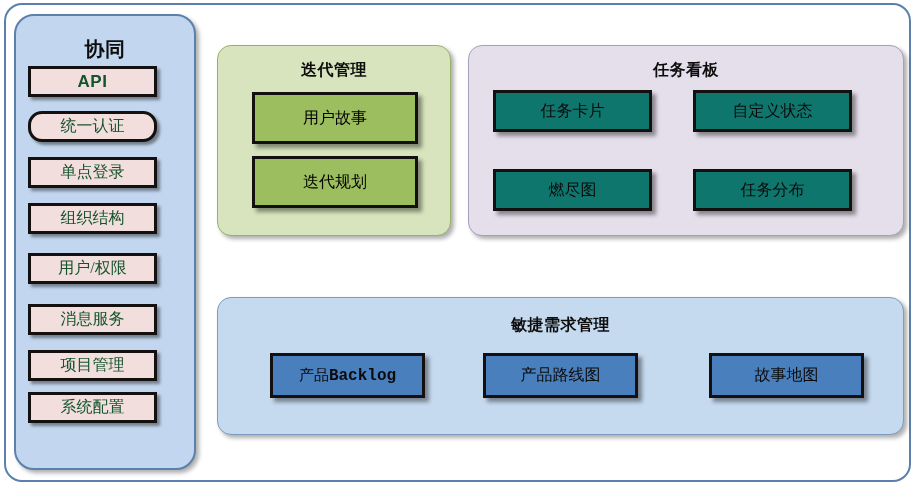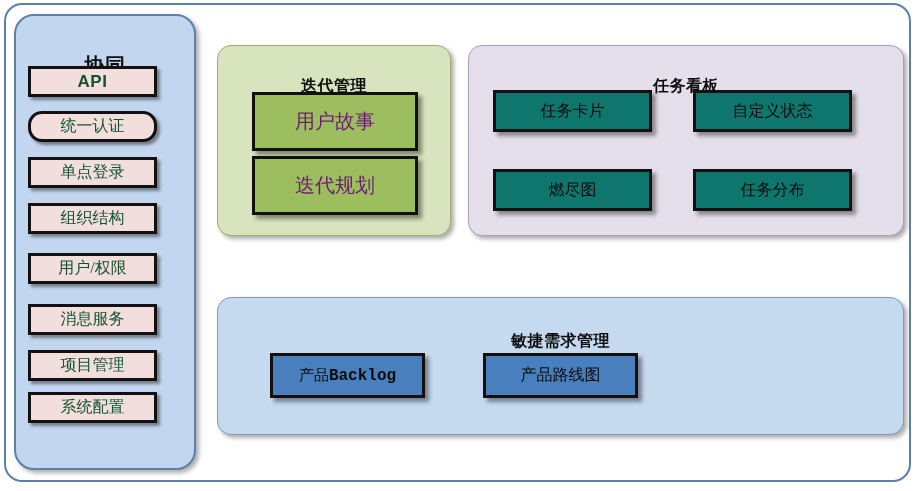--- a/index.html
+++ b/index.html
@@ -41,21 +41,20 @@
   }
   .panel-title {
     position: absolute;
     left: 0;
     right: 0;
     text-align: center;
     font-family: "Liberation Sans", sans-serif;
     font-weight: bold;
     color: #0d0d0d;
     letter-spacing: 0.5px;
-    margin-top: 16px;
   }
 
   
   #sidebar-panel {
     left: 14px;
     top: 14px;
     width: 182px;
     height: 456px;
     background: #c2d7ef;
     border: 2px solid #5b80ab;
@@ -99,31 +98,31 @@
     border: 1px solid #9ab06f;
   }
   #iteration-title {
     top: 14px;
     font-size: 16px;
   }
   .green-box {
     position: absolute;
     left: 34px;
     width: 166px;
-    height: 59px;
+    height: 52px;
     background: #9cbe5e;
     border: 3px solid #14100f;
     box-sizing: border-box;
     box-shadow: 4px 4px 4px rgba(0,0,0,0.40);
     display: flex;
     align-items: center;
     justify-content: center;
     font-family: "Liberation Serif", serif;
-    font-size: 20px;
-    color: #701a75;
+    font-size: 16px;
+    color: #000000;
     white-space: nowrap;
   }
 
   
   #taskboard-panel {
     left: 468px;
     top: 45px;
     width: 436px;
     height: 191px;
     background: #e4dfeb;
@@ -225,15 +224,16 @@
 
   <div class="panel" id="agile-panel">
     <div class="panel-title" id="agile-title">敏捷需求管理</div>
 
     <div class="blue-box mixed" style="left:52px;">
         <span class="cjk-part">产品</span>
         <span class="latin-part">Backlog</span>
       </div>
 
     <div class="blue-box" style="left:265px;">产品路线图</div>
+    <div class="blue-box" style="left:491px;">故事地图</div>
   </div>
 
 </div>
 
 </body></html>

